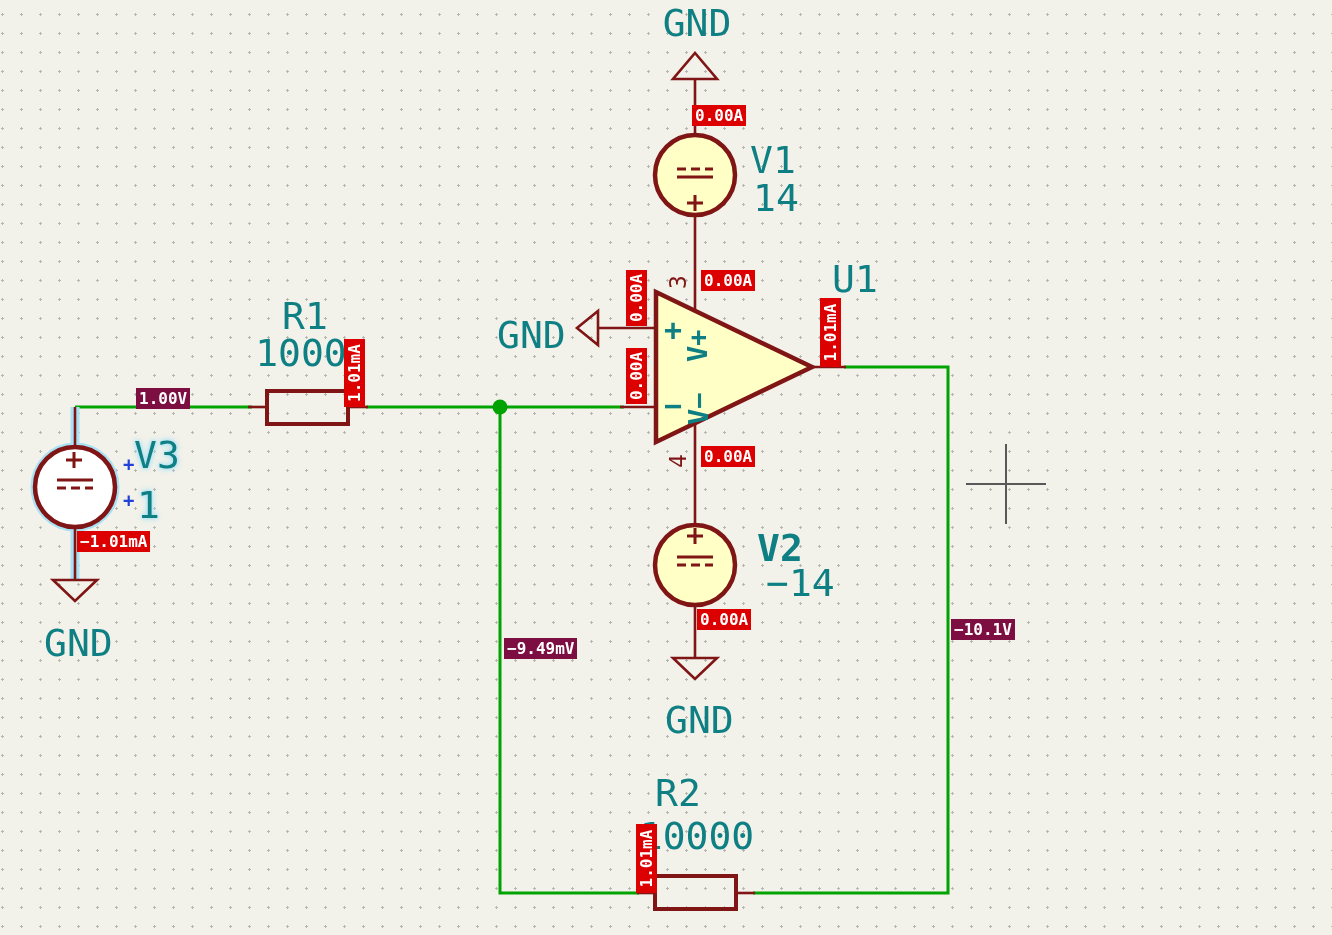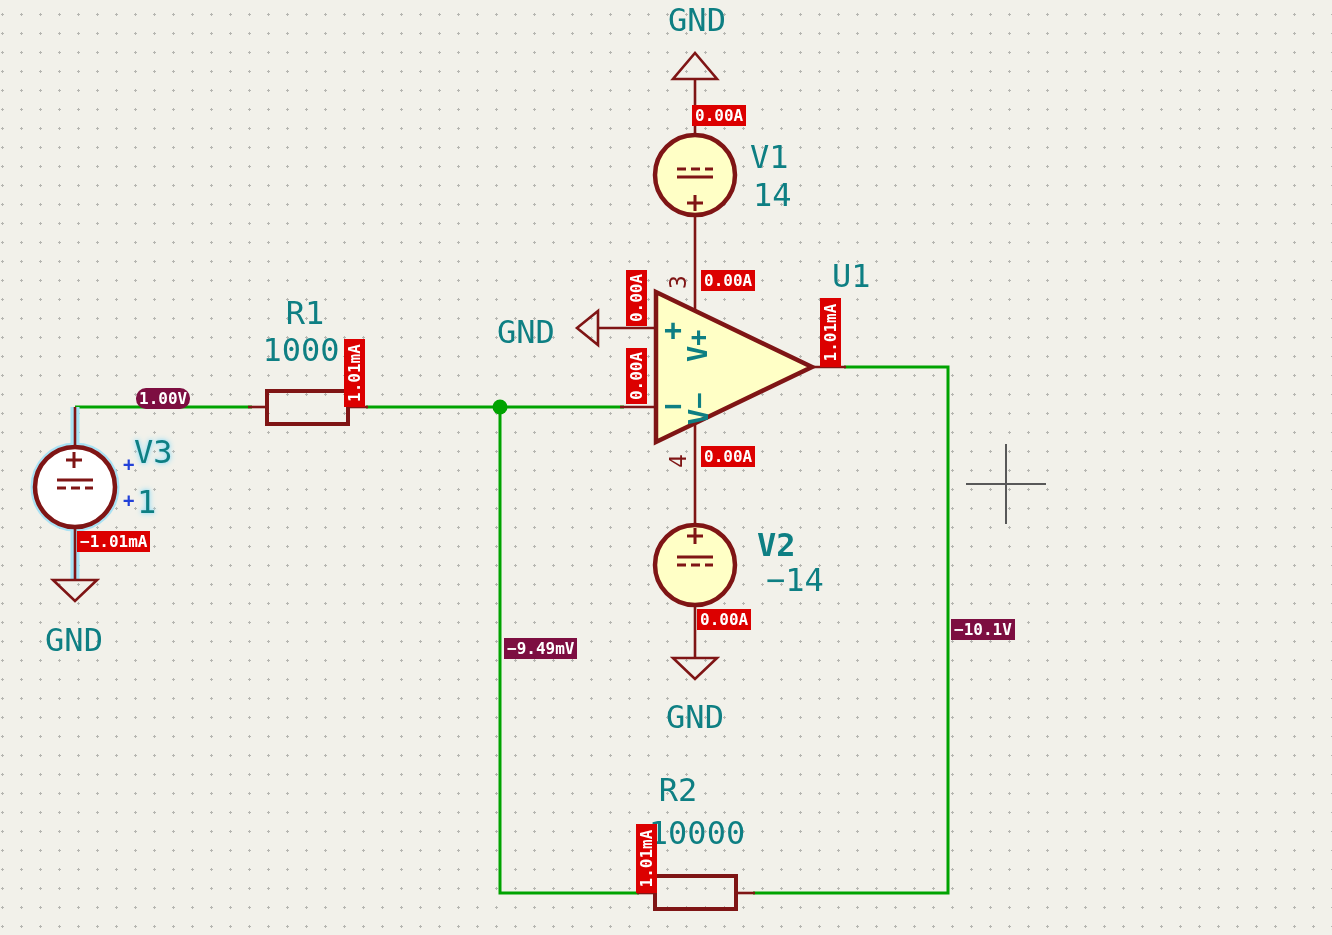--- a/index.html
+++ b/index.html
@@ -10,21 +10,21 @@
     background-image: radial-gradient(circle, #B6B6B1 1.1px, transparent 1.3px);
     background-size: 19px 19px;
     background-position: 12px 5px;
     overflow:hidden;
     font-family:"DejaVu Sans Mono", monospace;
   }
   svg.layer { position:absolute; left:0; top:0; }
   .t {
     position:absolute;
     color:#0E7F83;
-    font-size:32px;
+    font-size:38px;
     line-height:1.05;
     white-space:nowrap;
   }
   .tc { text-align:center; }
   .halo { text-shadow:0 0 2px #A9E2F4,0 0 4px #A9E2F4,0 0 6px #A9E2F4; }
   .anchor-x {
     position:absolute;
     color:#2241D8;
     font-size:19px;
     line-height:1;
@@ -175,17 +175,17 @@
   <div class="badge" style="left:701px; top:446px;">0.00A</div>
   <div class="badge" style="left:697px; top:609px;">0.00A</div>
   <div class="badge" style="left:77px; top:531px;">−1.01mA</div>
 
   <div class="badge vert" style="left:626px; top:326px; width:50px;">0.00A</div>
   <div class="badge vert" style="left:626px; top:404px; width:50px;">0.00A</div>
   <div class="badge vert" style="left:344px; top:407px; width:62px;">1.01mA</div>
   <div class="badge vert" style="left:820px; top:367px; width:63px;">1.01mA</div>
   <div class="badge vert" style="left:636px; top:893px; width:63px;">1.01mA</div>
 
-  <div class="badge mv" style="left:136px; top:388px;border-radius:10px;">1.00V</div>
+  <div class="badge mv" style="left:136px; top:388px;">1.00V</div>
   <div class="badge mv" style="left:504px; top:638px;text-align:center;">−9.49mV</div>
   <div class="badge mv" style="left:951px; top:619px;">−10.1V</div>
 
 </div>
 
 </body></html>

